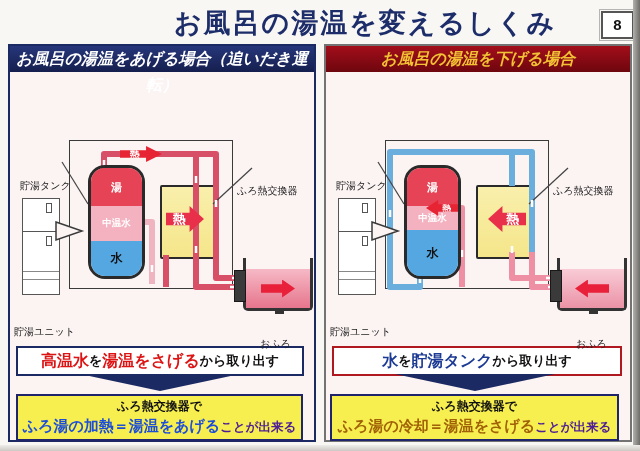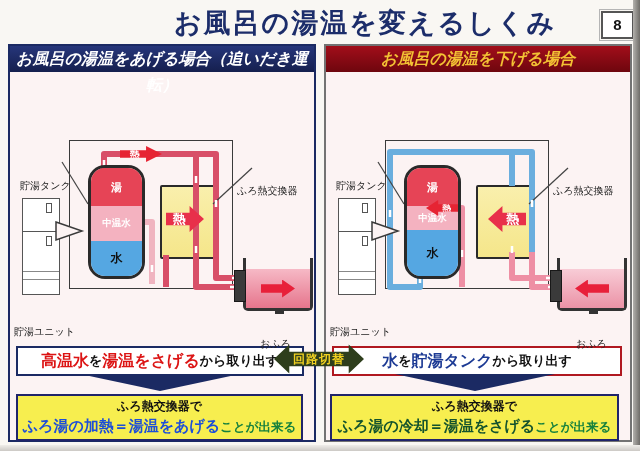--- a/index.html
+++ b/index.html
@@ -60,22 +60,22 @@
   .st-em.red{color:#dc1414;}
   .st-em.blue{color:#1c3a94;}
   .st-t{font-size:13px;color:#111;}
   .tri{width:0;height:0;border-left:80px solid transparent;border-right:80px solid transparent;
        border-top:17px solid #1b2a63;z-index:2;}
   .result{background:#f7ee4f;border:2.5px solid #20246a;z-index:2;text-align:center;
           padding-top:2px;}
   .res1{font-size:12px;font-weight:bold;color:#111;line-height:17px;}
   .res2{font-size:15px;font-weight:bold;line-height:21px;white-space:nowrap;}
   .res2 .em.red{color:#1d4ed8;}
-  .res2 .em.blue{color:#14532d;}
-  .res2 .tail{color:#15803d;font-size:12.5px;}
+  .res2 .em.blue{color:#a16207;}
+  .res2 .tail{color:#4c1d95;font-size:12.5px;}
   .badge{left:274px;top:344px;width:90px;height:30px;background:#2e3e1c;z-index:10;
          clip-path:polygon(0 50%,17% 2%,17% 26%,83% 26%,83% 2%,100% 50%,83% 98%,83% 74%,17% 74%,17% 98%);
          display:flex;align-items:center;justify-content:center;
          color:#f0d020;font-size:12px;font-weight:bold;letter-spacing:1px;}
   .svglayer{left:0;top:0;z-index:2;pointer-events:none;}
   .scan-right{left:633px;top:0;width:7px;height:451px;
               background:linear-gradient(90deg,#b3b1ad,#6e6c68);z-index:11;}
   .scan-bottom{left:0;top:445px;width:640px;height:6px;
                background:linear-gradient(180deg,#efede9,#ccc9c5);z-index:11;}
 </style>
@@ -214,21 +214,20 @@
       <span class="st-em red">湯温をさげる</span>
       <span class="st-t">から取り出す</span>
   </div>
   <div class="abs statement st-right" style="left:332px;top:346px;width:286px;">
     <span class="st-em blue">水</span>
       <span class="st-t">を</span>
       <span class="st-em blue">貯湯タンク</span>
       <span class="st-t">から取り出す</span>
   </div>
 
-  <div class="abs badge">回路切替</div>
 
   <div class="abs tri" style="left:80px;top:374px;"></div>
   <div class="abs tri" style="left:395px;top:374px;"></div>
 
   <div class="abs result" style="left:16px;top:394px;width:283px;height:41px;">
     <div class="res1">ふろ熱交換器で</div>
     <div class="res2"><span class="em red">ふろ湯の加熱＝湯温をあげる</span><span class="tail">ことが出来る</span></div>
   </div>
   <div class="abs result" style="left:330px;top:394px;width:285px;height:41px;">
     <div class="res1">ふろ熱交換器で</div>

